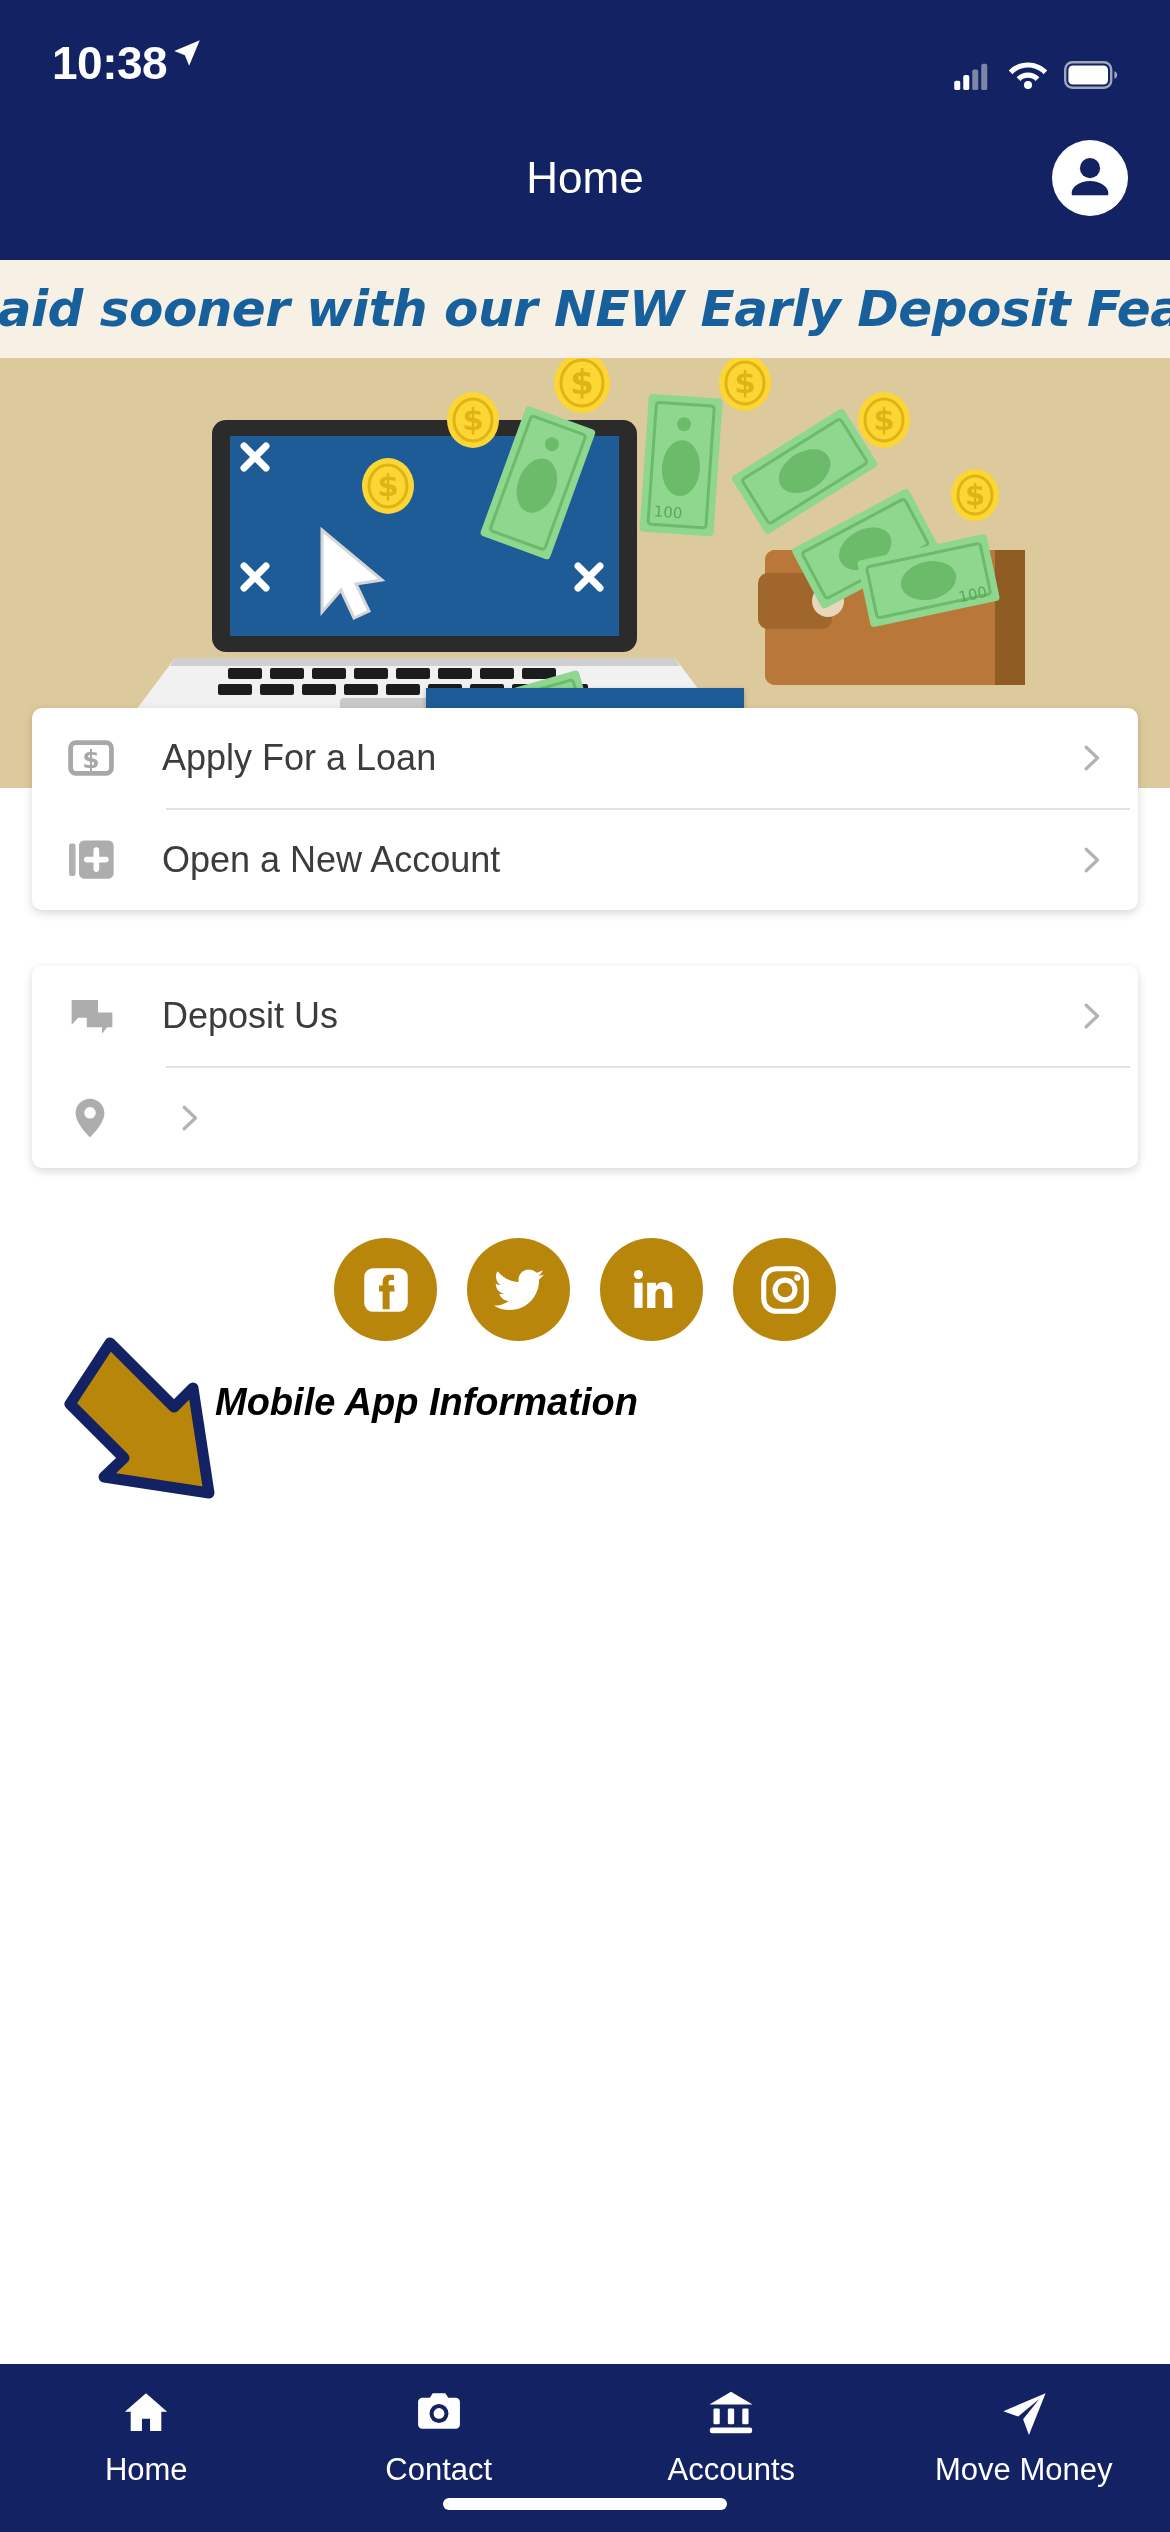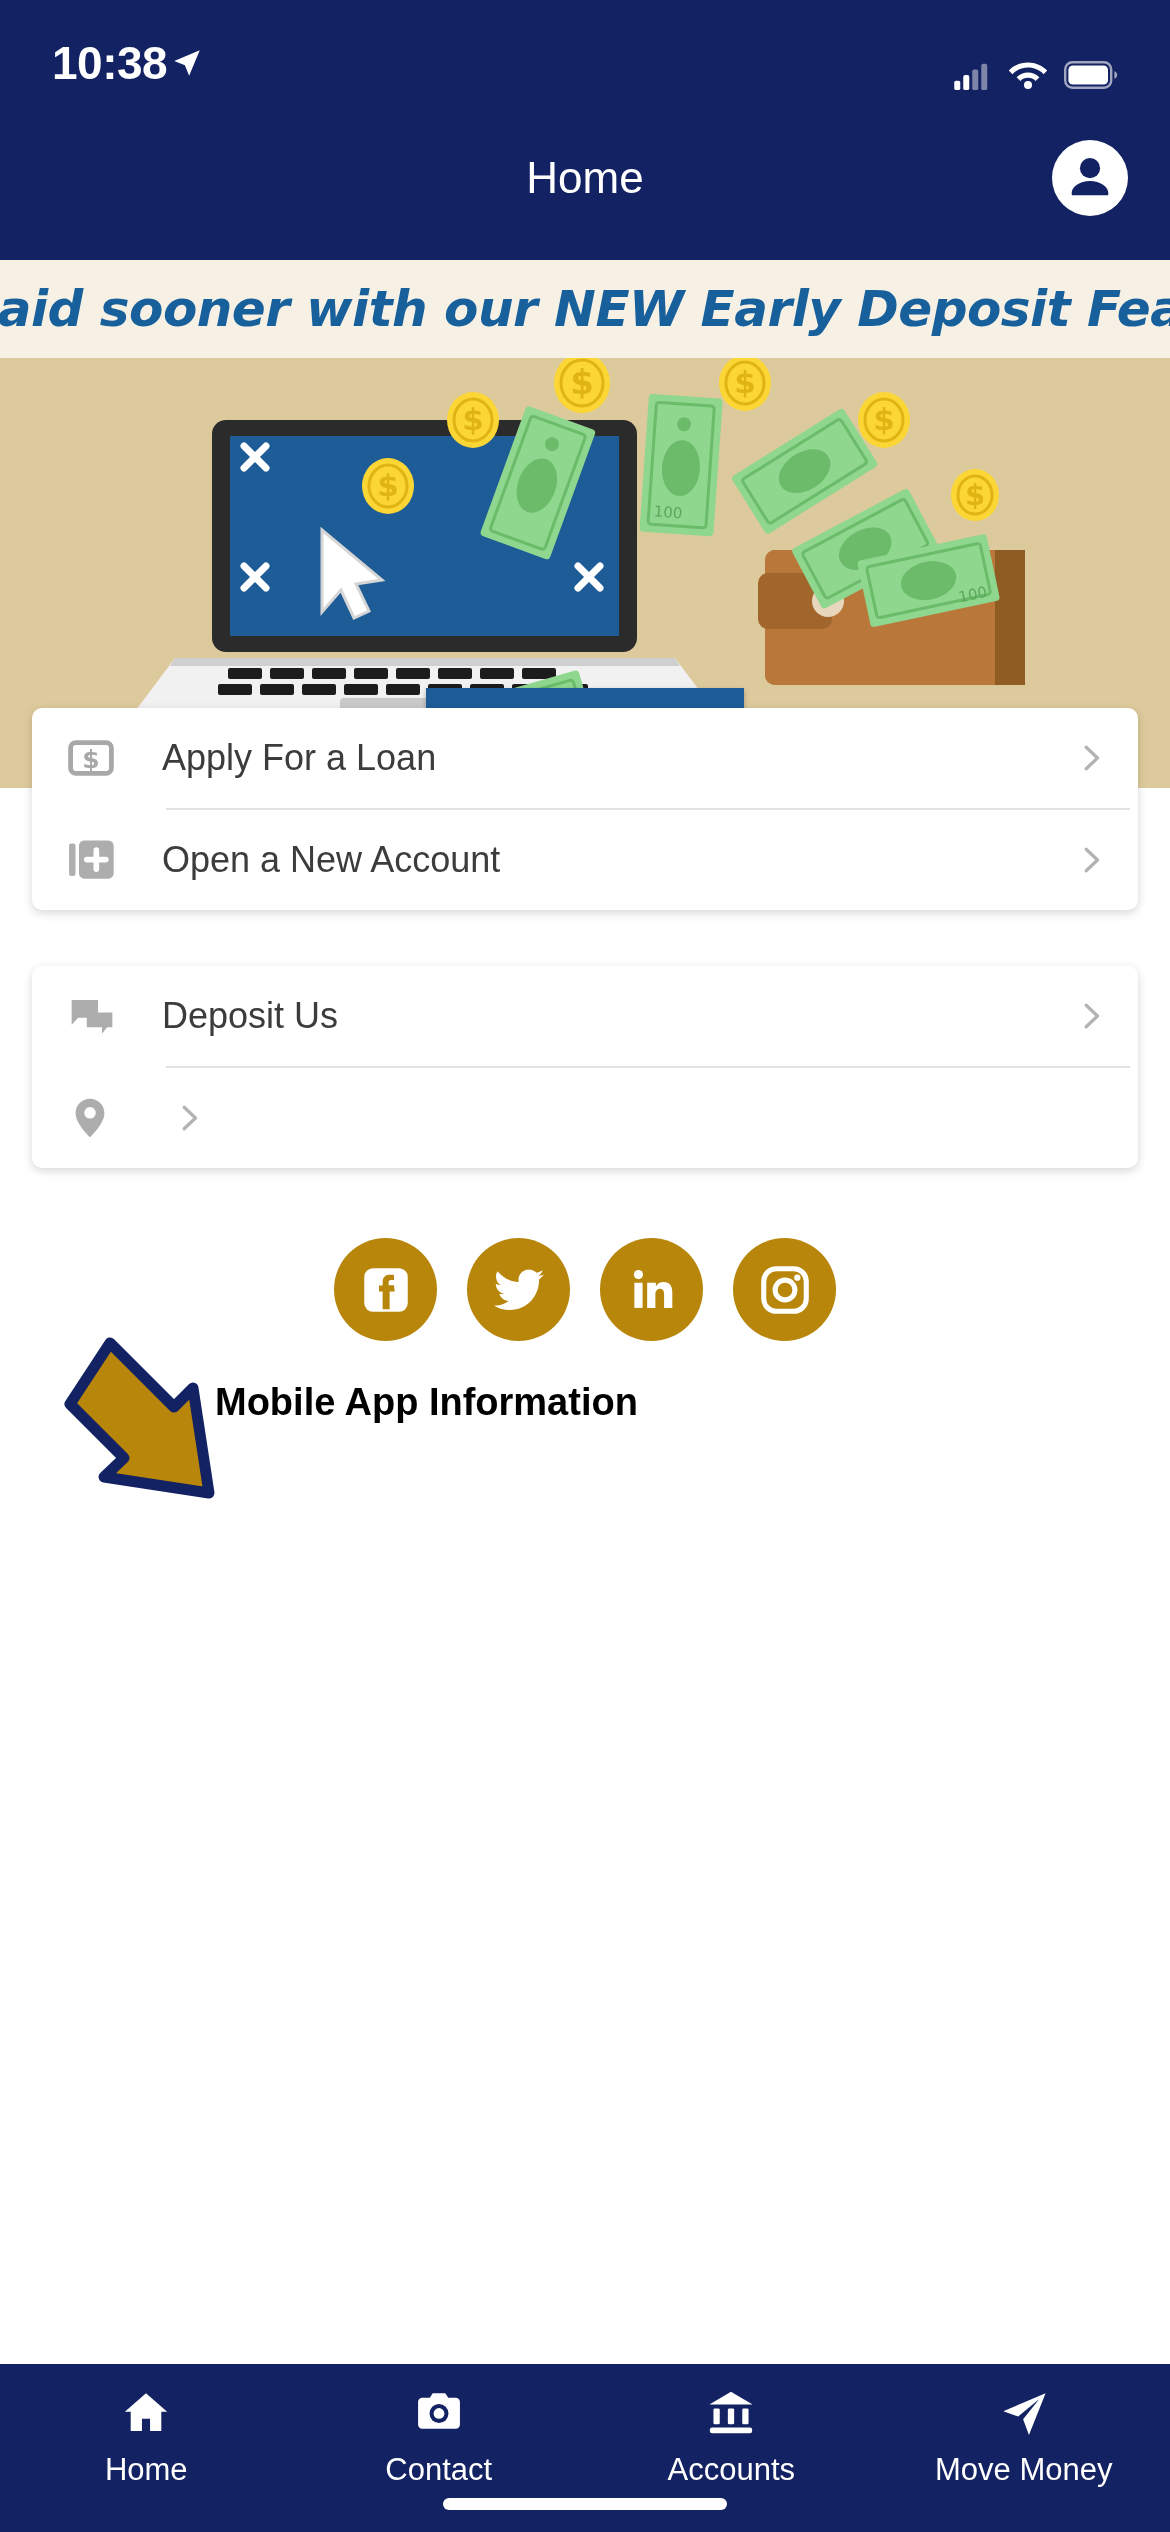--- a/index.html
+++ b/index.html
@@ -12,21 +12,21 @@
   }
 
   
   .statusbar{
     height:96px; background:#132262; position:relative;
     display:flex; align-items:flex-end; padding:0 52px 6px 52px;
     justify-content:space-between;
   }
   .sb-time{
     color:#fff; font-size:46px; font-weight:600; letter-spacing:-.5px;
-    display:flex; align-items:center; gap:3px;
+    display:flex; gap:3px;
   }
   .sb-right{ display:flex; align-items:center; gap:16px; }
 
   
   .appbar{
     height:164px; background:#132262; position:relative;
     display:flex; align-items:center; justify-content:center;
   }
   .appbar-title{ color:#fff; font-size:44px; font-weight:400; }
   .avatar-btn{
@@ -86,21 +86,21 @@
   .social-row{
     display:flex; justify-content:center; gap:30px;
     padding-top:70px;
   }
   .social{
     width:103px; height:103px; border-radius:50%; background:#b8860b;
     display:flex; align-items:center; justify-content:center; cursor:pointer;
   }
 
   
-  .info-zone{ position:relative; height:260px; }
+  .info-zone{ position:relative; height:260px;font-style:italic; }
   .info-label{
     position:absolute; left:215px; top:40px;
     font-size:38px; font-weight:700; color:#000;
   }
   .big-arrow{ position:absolute; left:62px; top:-10px; }
 
   
   .tabbar{
     position:absolute; left:0; bottom:0; width:1170px; height:168px;
     background:#132262; display:flex; align-items:flex-start;

